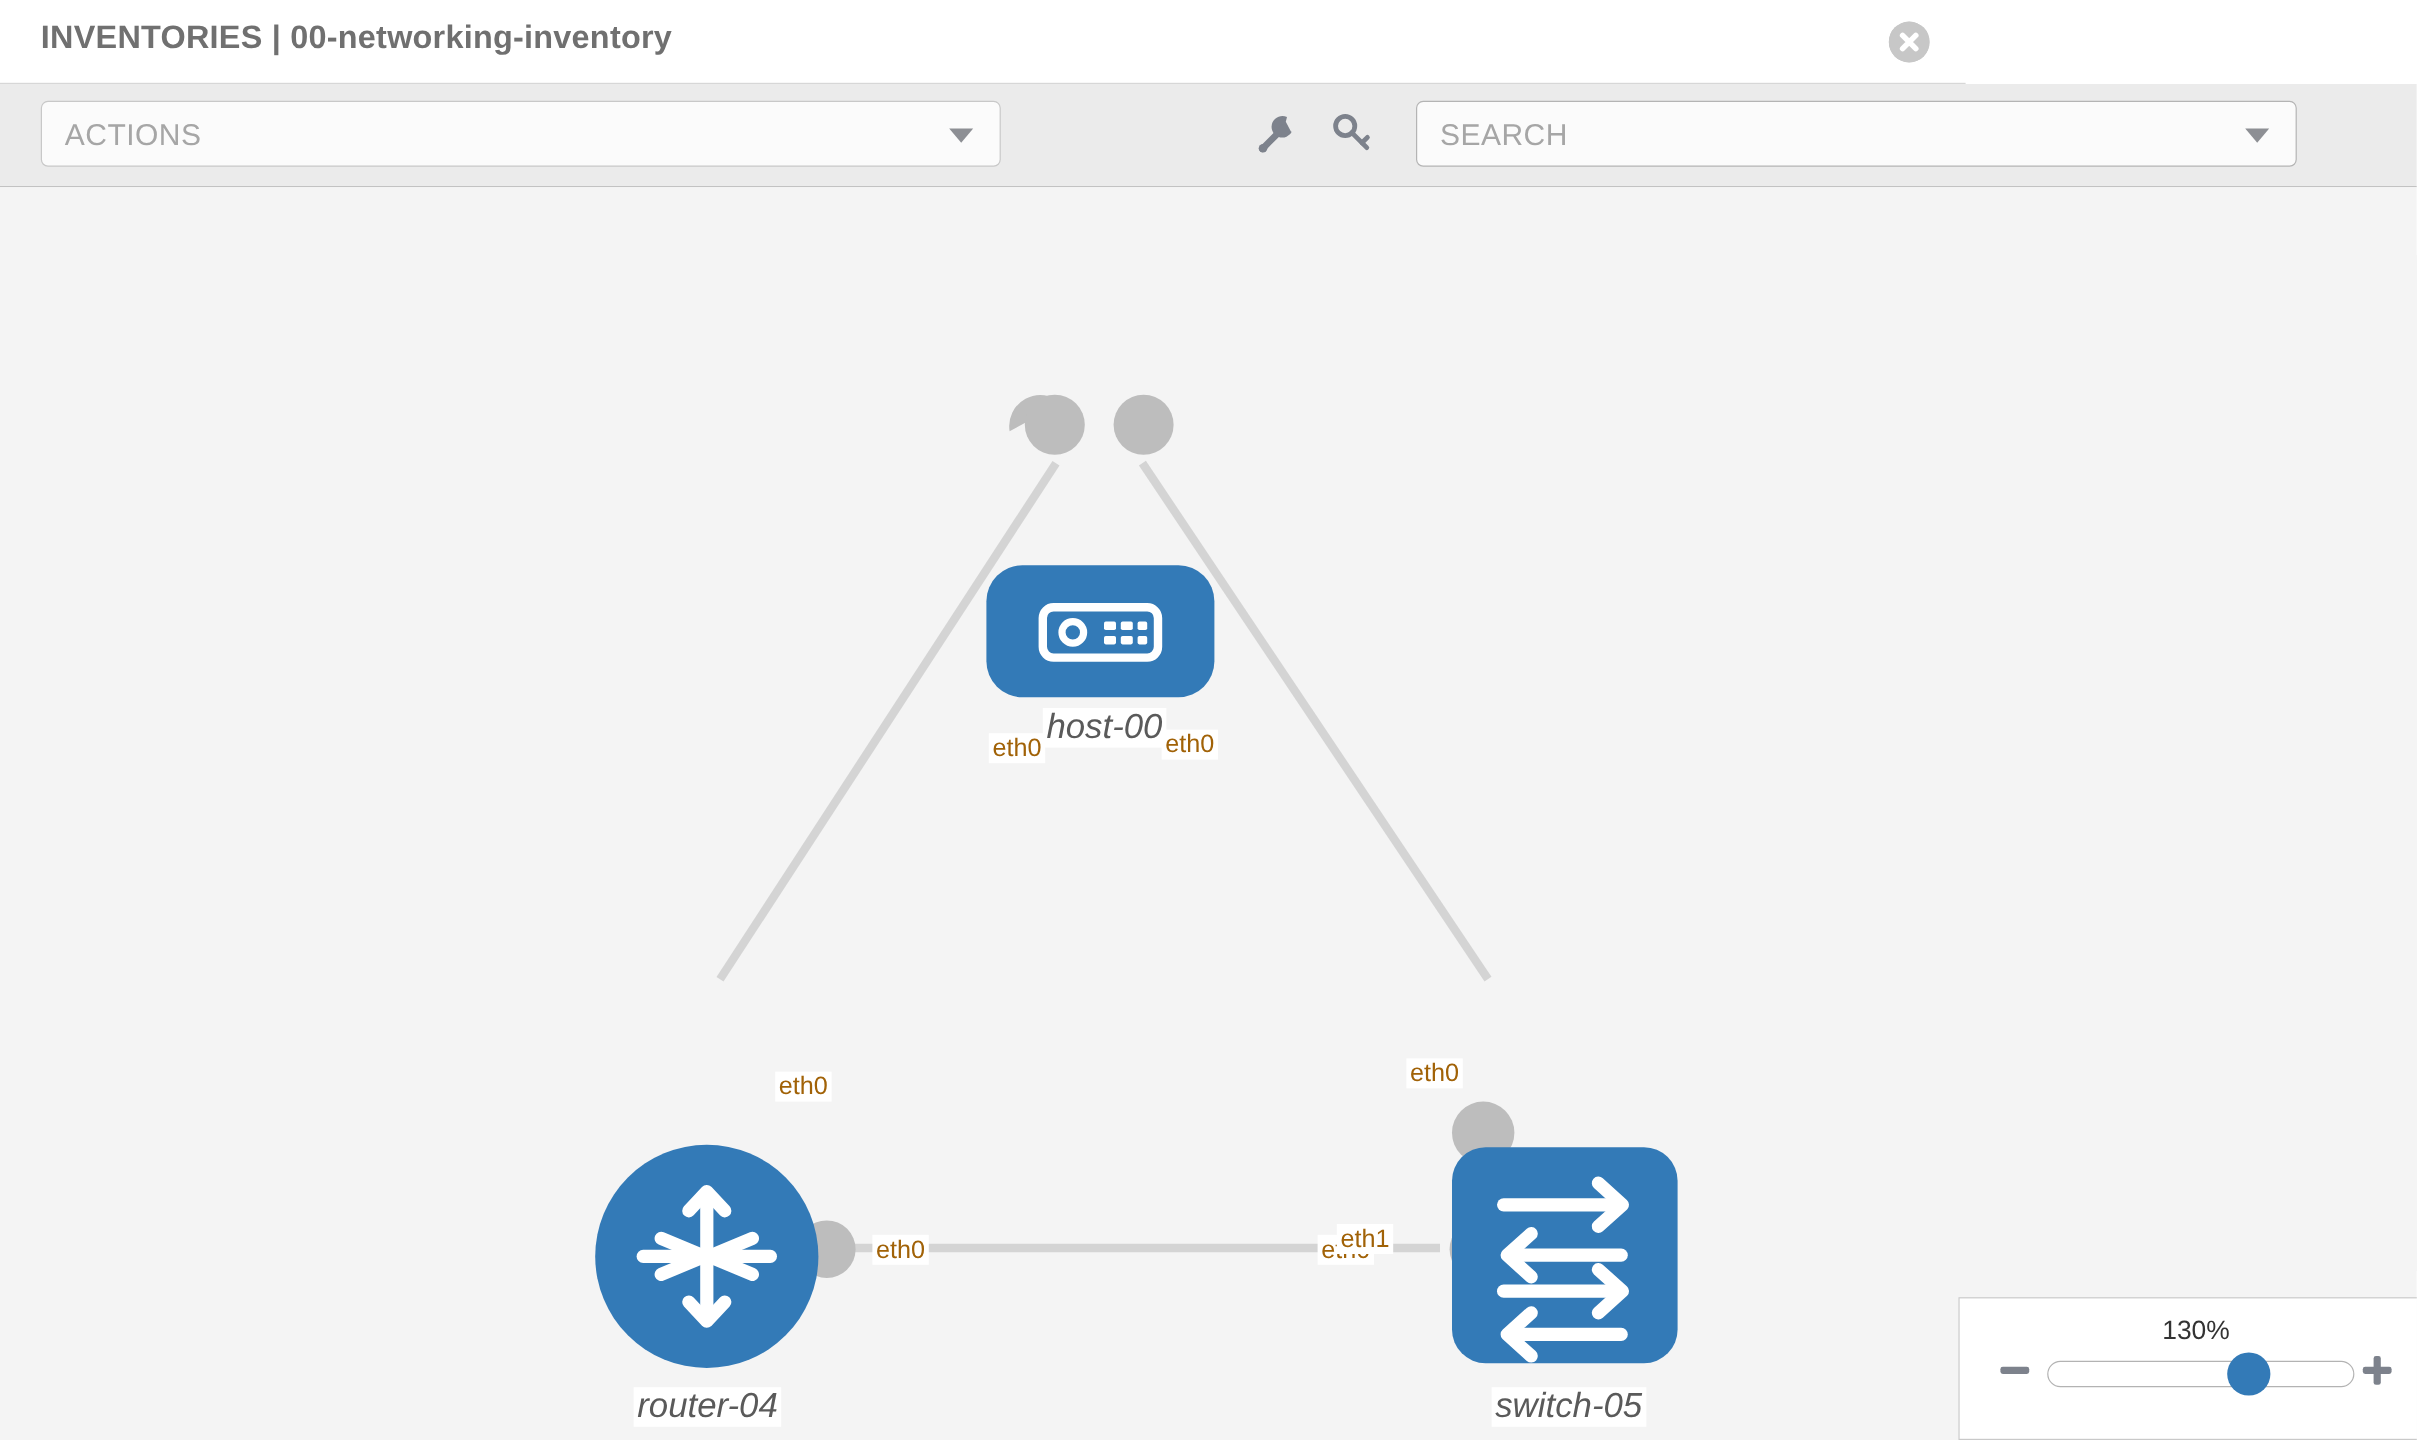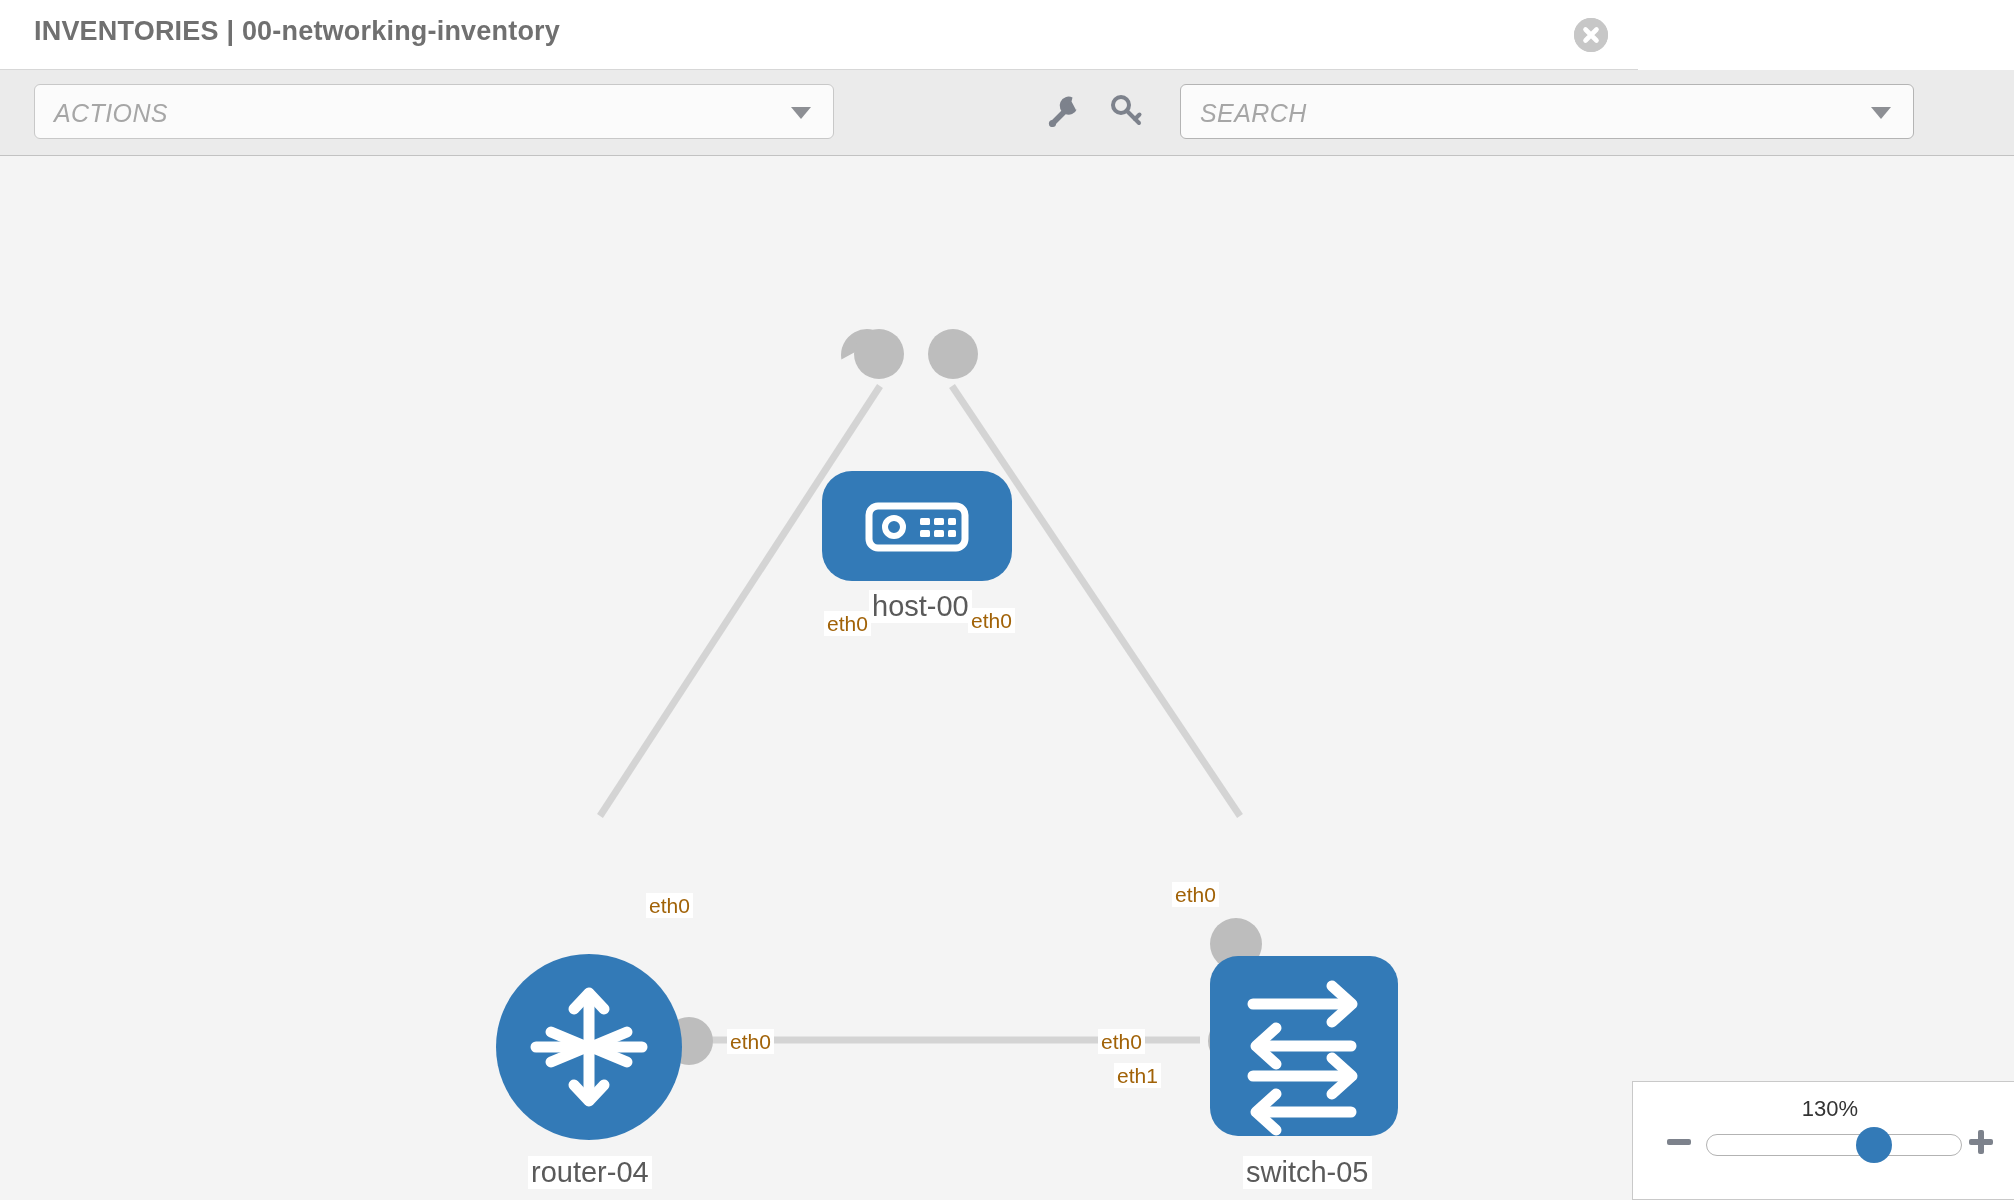--- a/index.html
+++ b/index.html
@@ -53,21 +53,20 @@
 
   
   .toolbar {
     position: absolute;
     left: 0; top: 70px;
     width: 2014px;
     height: 86px;
     background: #ebebeb;
     border-bottom: 1px solid #c2c2c2;
     box-sizing: border-box;
-    font-style: italic;
   }
 
   .actions-select {
     position: absolute;
     left: 34px;
     top: 14px;
     width: 800px;
     height: 55px;
     background: #fbfbfb;
     border: 1px solid #c8c8c8;
@@ -144,20 +143,21 @@
   .nlabel {
     position: absolute;
     background: #ffffff;
     color: #5a5a5a;
     white-space: nowrap;
     line-height: 1;
   }
   .nlabel.name {
     font-size: 29px;
     padding: 2px 3px;
+    font-style: italic;
   }
   .nlabel.iface {
     font-size: 21px;
     padding: 2px 3px;
     color: #a16207;
   }
 
   
   .zoom-widget {
     position: absolute;
@@ -334,21 +334,21 @@
     <div class="nlabel name" style="left:1243px; top:1000px;">switch-05</div>
 
     <div class="nlabel iface" style="left:824px; top:455px;">eth0</div>
     <div class="nlabel iface" style="left:968px; top:452px;">eth0</div>
 
     <div class="nlabel iface" style="left:646px; top:737px;">eth0</div>
     <div class="nlabel iface" style="left:1172px; top:726px;">eth0</div>
 
     <div class="nlabel iface" style="left:727px; top:873px;">eth0</div>
     <div class="nlabel iface" style="left:1098px; top:873px;">eth0</div>
-    <div class="nlabel iface" style="left:1114px; top:907px;">eth1</div>
+    <div class="nlabel iface" style="left:1114px; top:864px;">eth1</div>
   </div>
 
   <div class="zoom-widget">
     <div class="zoom-pct">130%</div>
 
     <div class="zoom-minus">
       <svg width="28" height="28" viewBox="0 0 28 28">
         <rect x="2" y="11" width="24" height="6" rx="2" fill="#7d828c"></rect>
       </svg>
     </div>

